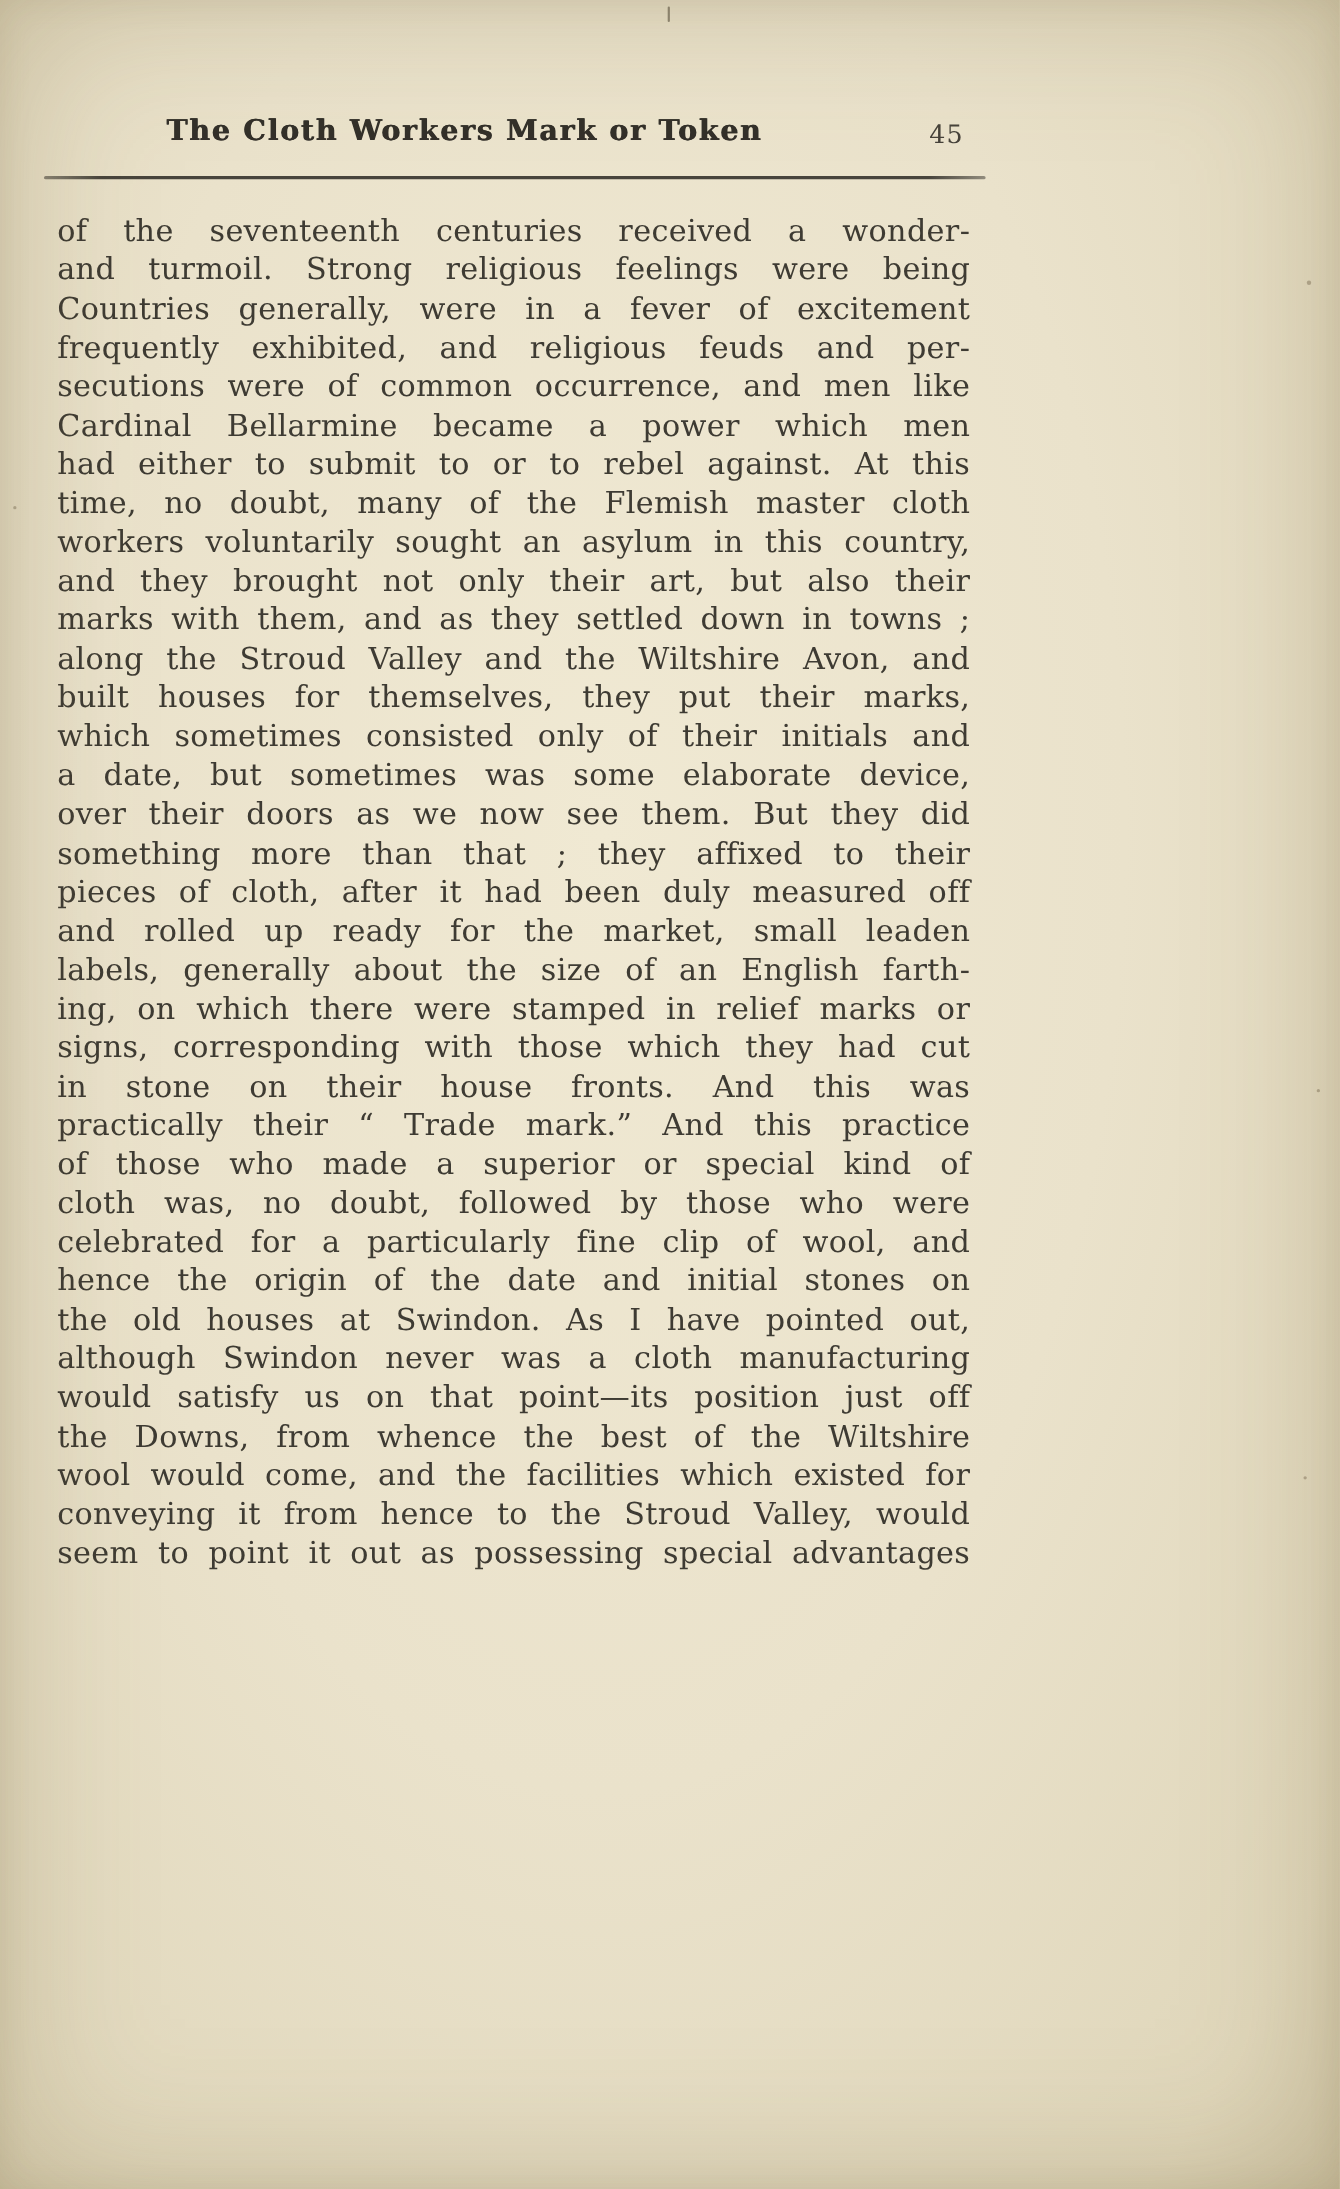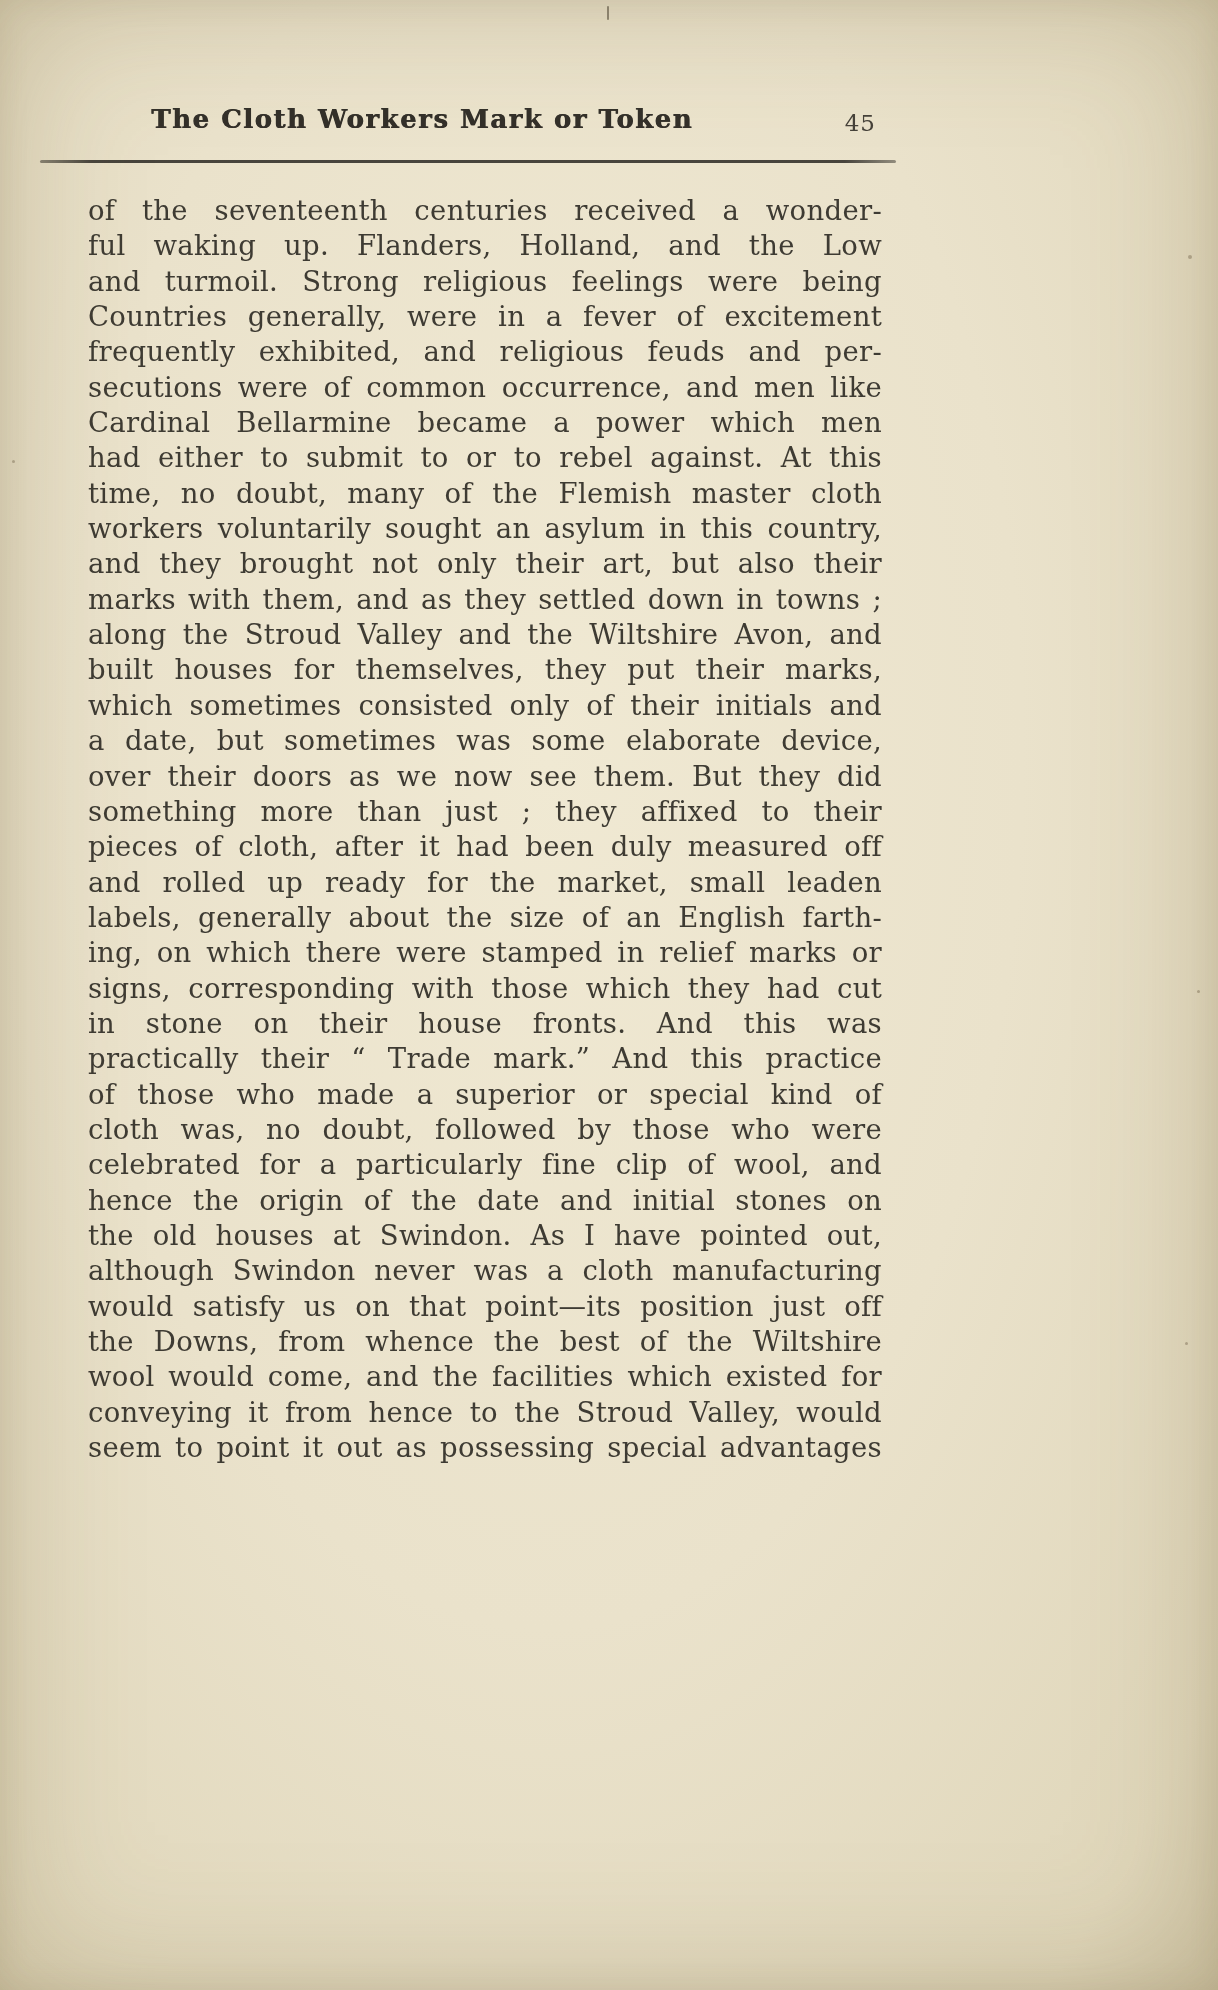--- a/index.html
+++ b/index.html
@@ -83,21 +83,20 @@
 
   .line {
     font-size: 27.5px;
     line-height: 35.35px;
     color: #3e3b33;
     text-align: justify;
     text-align-last: justify;
     -moz-text-align-last: justify;
     white-space: normal;
     letter-spacing: 0.3px;
-    margin-left: 36px;
   }
 
   .scan-mark-top {
     position: absolute;
     top: 6px;
     left: 607px;
     width: 2px;
     height: 14px;
     background: rgba(70, 62, 48, 0.55);
     border-radius: 1px;
@@ -126,37 +125,36 @@
 
   <div class="header-row">
     <div class="header-title">The Cloth Workers Mark or Token</div>
     <div class="page-number">45</div>
   </div>
 
   <div class="header-rule"></div>
 
   <div class="text-block">
       <div class="line">of the seventeenth centuries received a wonder-</div>
-      <div class="line">ful waking up.  Flanders, Holland, and the Low</div>
       <div class="line">and turmoil.  Strong religious feelings were being</div>
       <div class="line">Countries generally, were in a fever of excitement</div>
       <div class="line">frequently exhibited, and religious feuds and per-</div>
       <div class="line">secutions were of common occurrence, and men like</div>
       <div class="line">Cardinal Bellarmine became a power which men</div>
       <div class="line">had either to submit to or to rebel against.  At this</div>
       <div class="line">time, no doubt, many of the Flemish master cloth</div>
       <div class="line">workers voluntarily sought an asylum in this country,</div>
       <div class="line">and they brought not only their art, but also their</div>
       <div class="line">marks with them, and as they settled down in towns ;</div>
       <div class="line">along the Stroud Valley and the Wiltshire Avon, and</div>
       <div class="line">built houses for themselves, they put their marks,</div>
       <div class="line">which sometimes consisted only of their initials and</div>
       <div class="line">a date, but sometimes was some elaborate device,</div>
       <div class="line">over their doors as we now see them.  But they did</div>
-      <div class="line">something more than just ; they affixed to their</div>
+      <div class="line">something more than that ; they affixed to their</div>
       <div class="line">pieces of cloth, after it had been duly measured off</div>
       <div class="line">and rolled up ready for the market, small leaden</div>
       <div class="line">labels, generally about the size of an English farth-</div>
       <div class="line">ing, on which there were stamped in relief marks or</div>
       <div class="line">signs, corresponding with those which they had cut</div>
       <div class="line">in stone on their house fronts.  And this was</div>
       <div class="line">practically their “ Trade mark.”  And this practice</div>
       <div class="line">of those who made a superior or special kind of</div>
       <div class="line">cloth was, no doubt, followed by those who were</div>
       <div class="line">celebrated for a particularly fine clip of wool, and</div>

